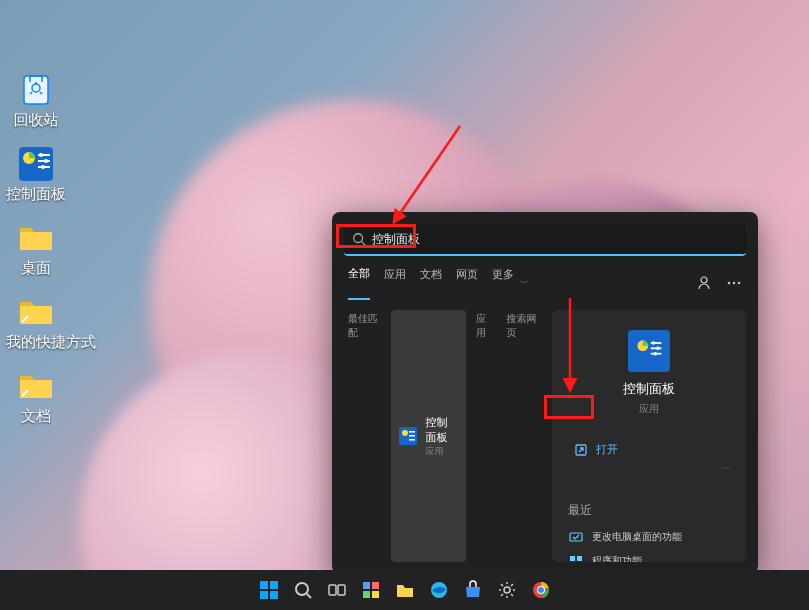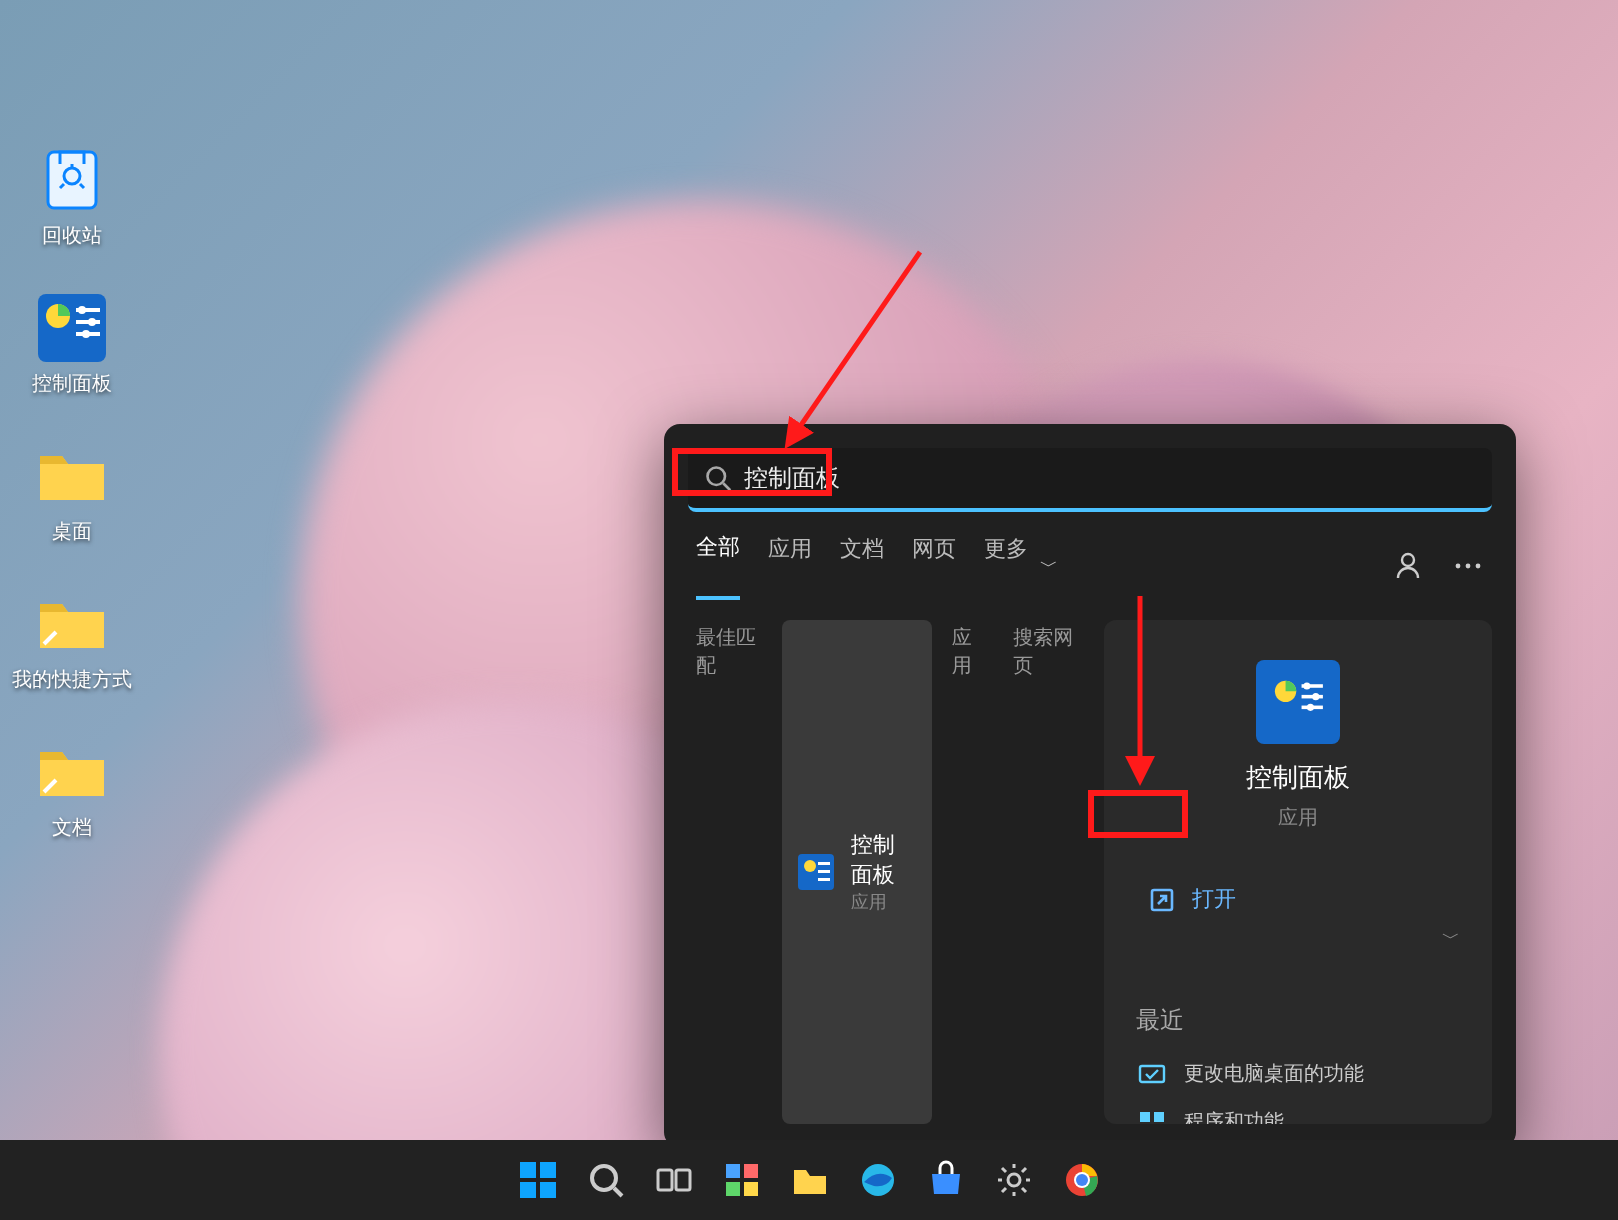--- a/index.html
+++ b/index.html
@@ -10,21 +10,21 @@
     }
     
     .wp-blob { position: absolute; border-radius: 50%; }
     .wp-b1 { width: 400px; height: 400px; left: 150px; top: 100px; background: radial-gradient(circle at 30% 30%, #f0c4d0 0%, #d8a0b8 60%, transparent 100%); filter: blur(8px); }
     .wp-b2 { width: 300px; height: 300px; left: 450px; top: 180px; background: radial-gradient(circle at 40% 40%, #e8b4c8 0%, #c890b0 60%, transparent 100%); filter: blur(6px); }
     .wp-b3 { width: 350px; height: 350px; left: 80px; top: 350px; background: radial-gradient(circle at 35% 35%, #f5d0dc 0%, #e0b0c8 50%, transparent 100%); filter: blur(7px); }
 
     
     .desktop-icon { position: absolute; width: 60px; text-align: center; cursor: pointer; }
     .desktop-icon .icon-img { width: 36px; height: 36px; margin: 0 auto 3px; display: flex; align-items: center; justify-content: center; }
-    .desktop-icon .label { color: #fff; font-size: 10px; text-shadow: 0 1px 2px rgba(0,0,0,.7); white-space: nowrap; }
+    .desktop-icon .label { color: #fff; font-size: 15px; text-shadow: 0 1px 2px rgba(0,0,0,.7); white-space: nowrap; }
 
     .recycle-bin svg, .ctrl-panel-ico svg, .folder-ico svg { width: 36px; height: 36px; }
 
     
     .search-panel {
       position: absolute; left: 332px; top: 212px; width: 426px; height: 362px;
       background: #202020; border-radius: 8px; box-shadow: 0 8px 32px rgba(0,0,0,.5);
       color: #fff; padding: 12px; display: flex; flex-direction: column; gap: 8px;
     }
     .search-box { background: #1a1a1a; border-radius: 4px; height: 32px; display: flex; align-items: center; padding: 0 8px; gap: 6px; border-bottom: 2px solid #4cc2ff; }

